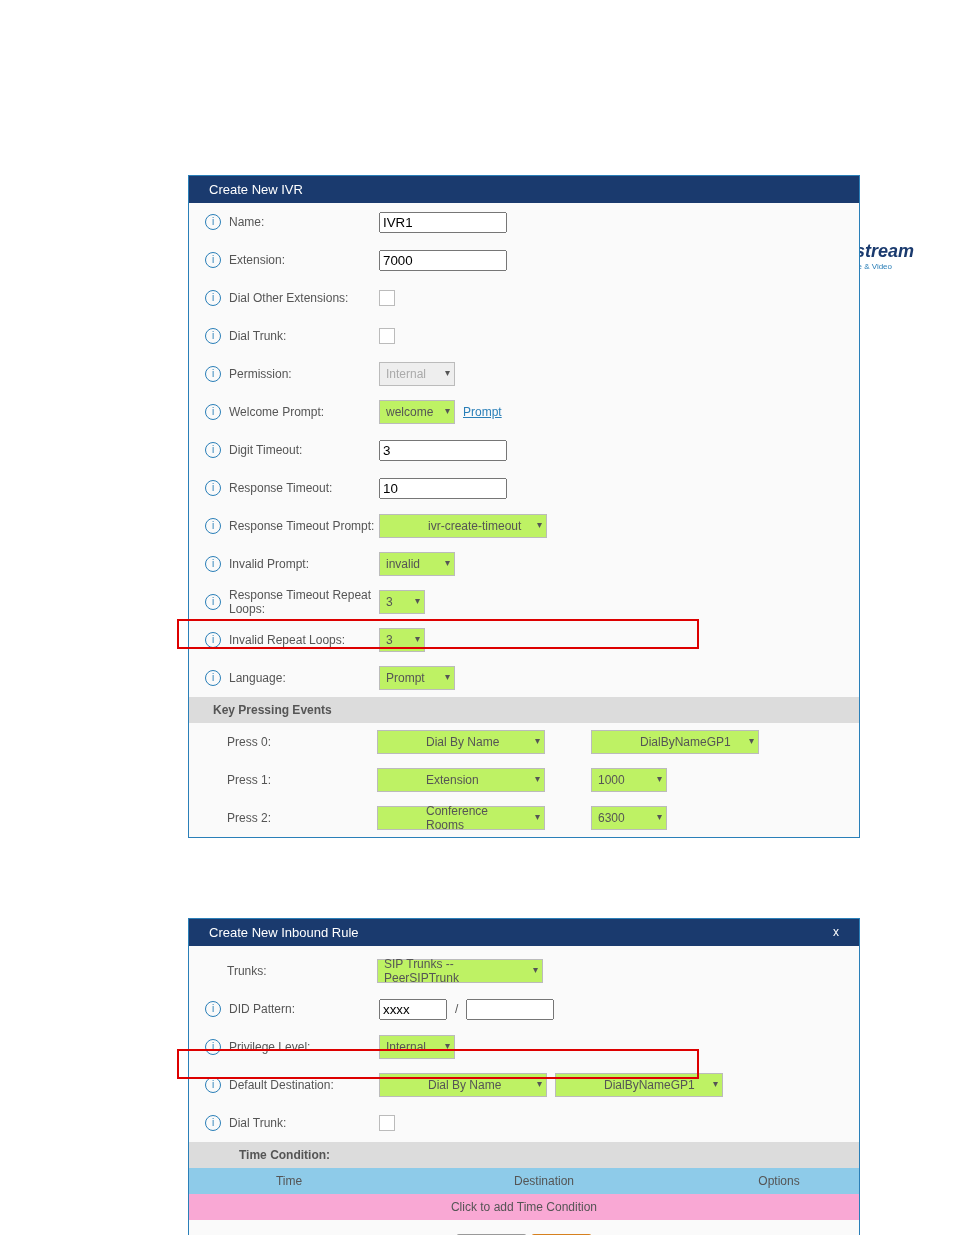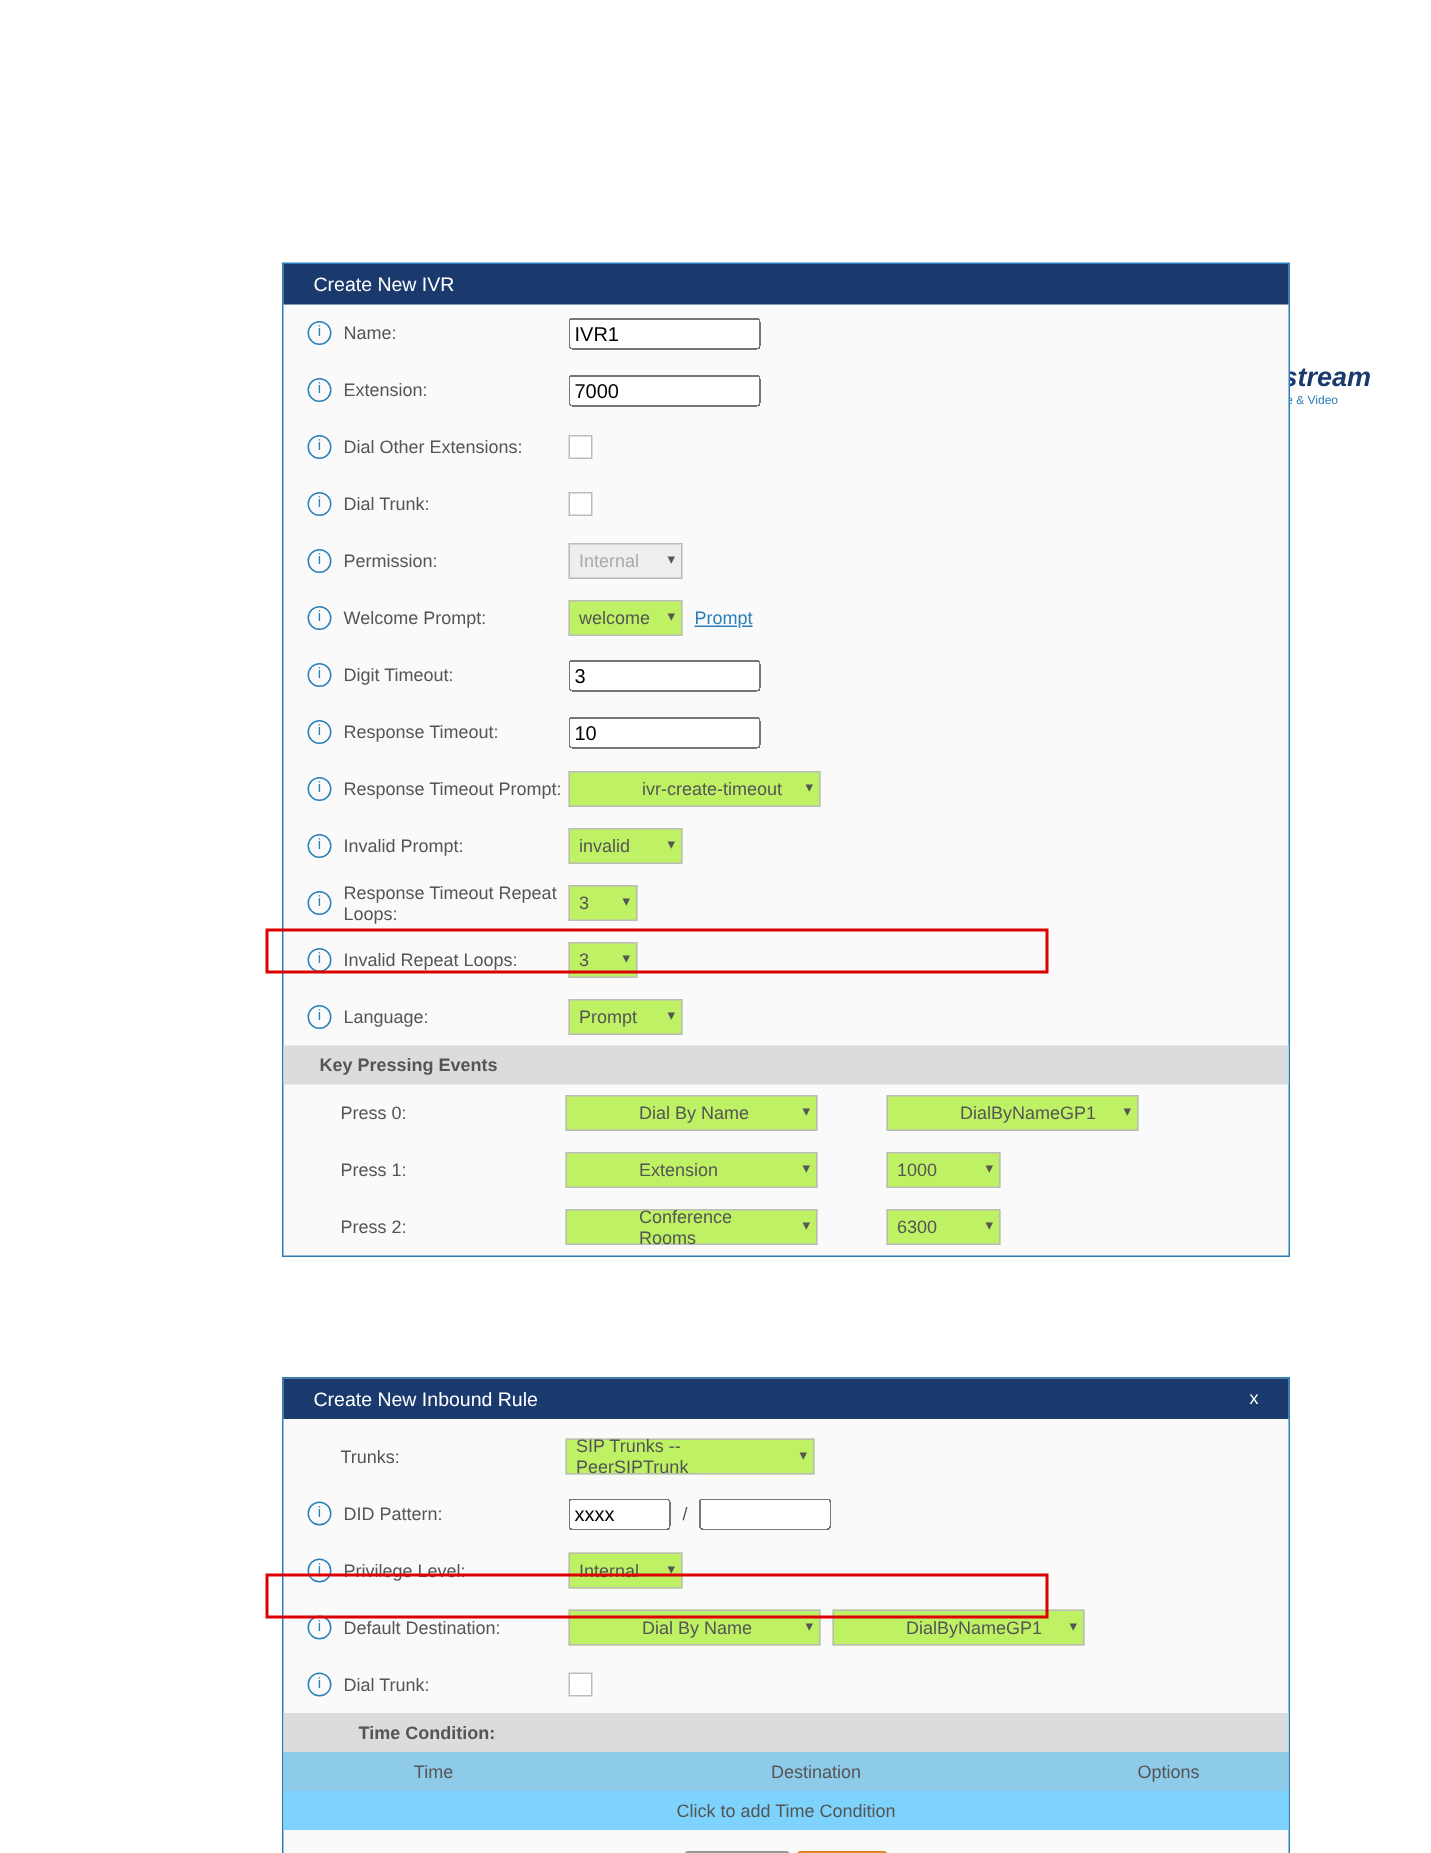--- a/index.html
+++ b/index.html
@@ -112,21 +112,21 @@
     padding: 6px 0;
     font-weight: normal;
   }
   .tc-head > div { text-align: center; }
   .tc-time { flex: 0 0 200px; }
   .tc-dest { flex: 1 1 auto; }
   .tc-opt  { flex: 0 0 160px; }
   .tc-add {
     text-align: center;
     padding: 6px 0;
-    background: #7dd3fc;
+    background: #f9a8d4;
   }
 
   .btn-row { text-align: center; padding: 14px 0; }
   .btn {
     display: inline-block;
     border: 1px solid #999;
     border-radius: 3px;
     padding: 5px 16px;
     font-size: 12px;
     color: #fff;

